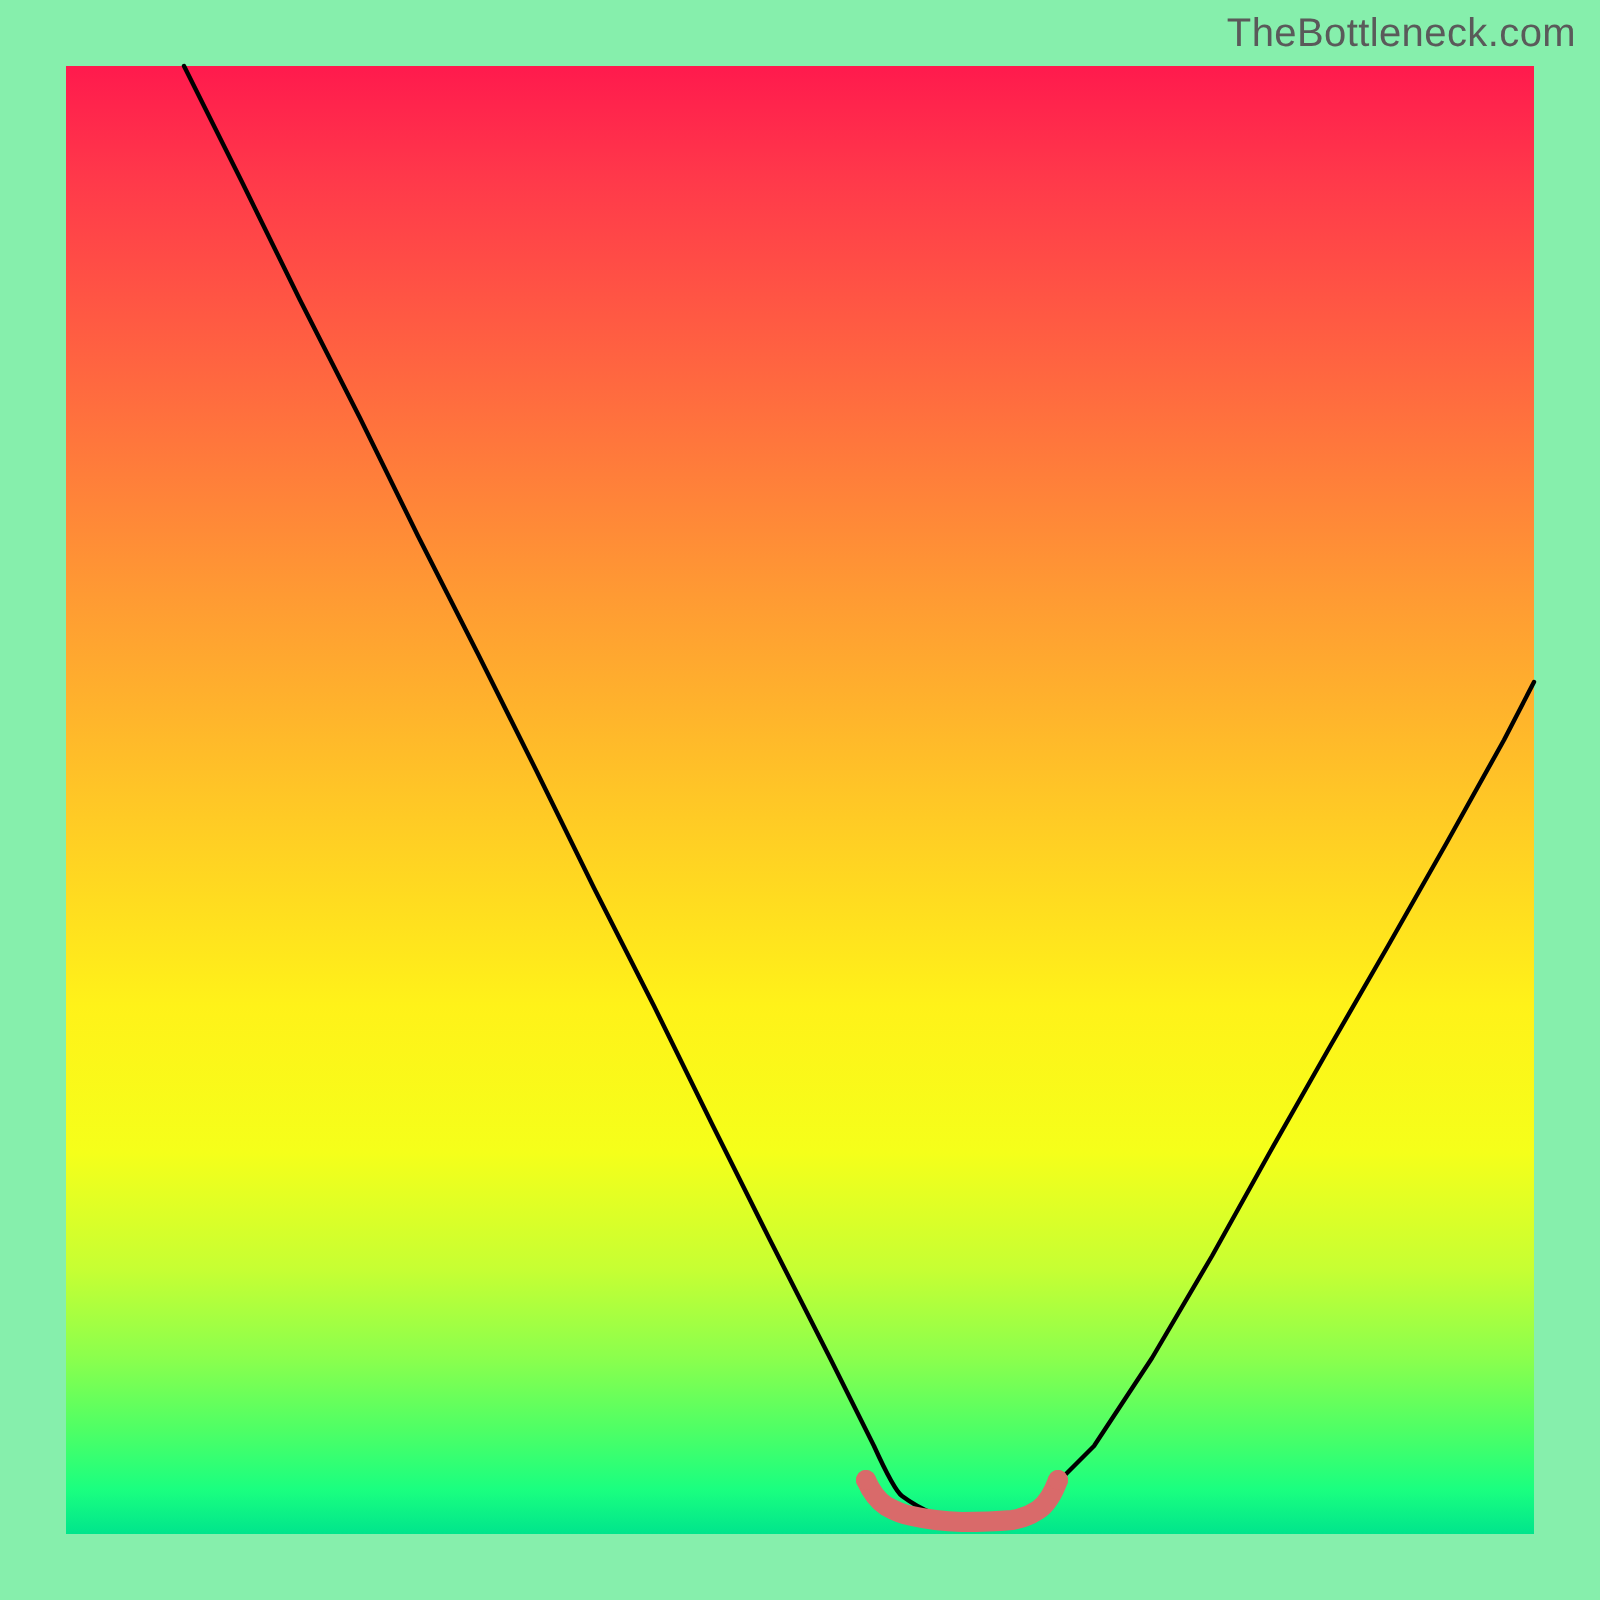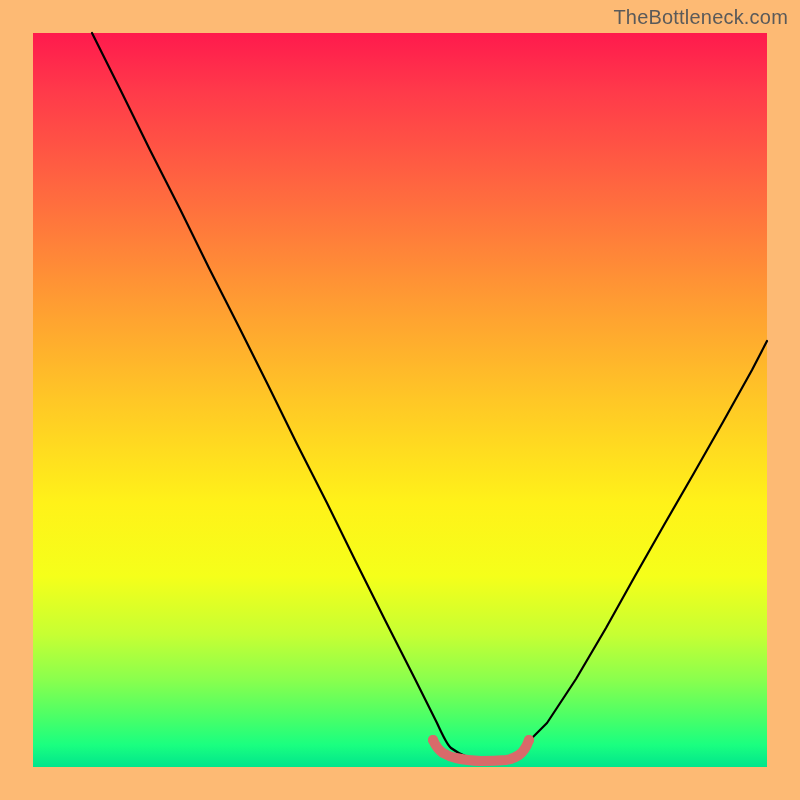--- a/index.html
+++ b/index.html
@@ -8,21 +8,21 @@
     width: 800px;
     height: 800px;
     overflow: hidden;
     background: #000;
     font-family: Arial, Helvetica, sans-serif;
   }
   .container {
     position: relative;
     width: 800px;
     height: 800px;
-    background: #fdba74;
+    background: #86efac;
   }
   .plot-area {
     position: absolute;
     left: 33px;
     top: 33px;
     width: 734px;
     height: 734px;
     
     background: linear-gradient(to bottom,
       #ff1a4d 0%,

